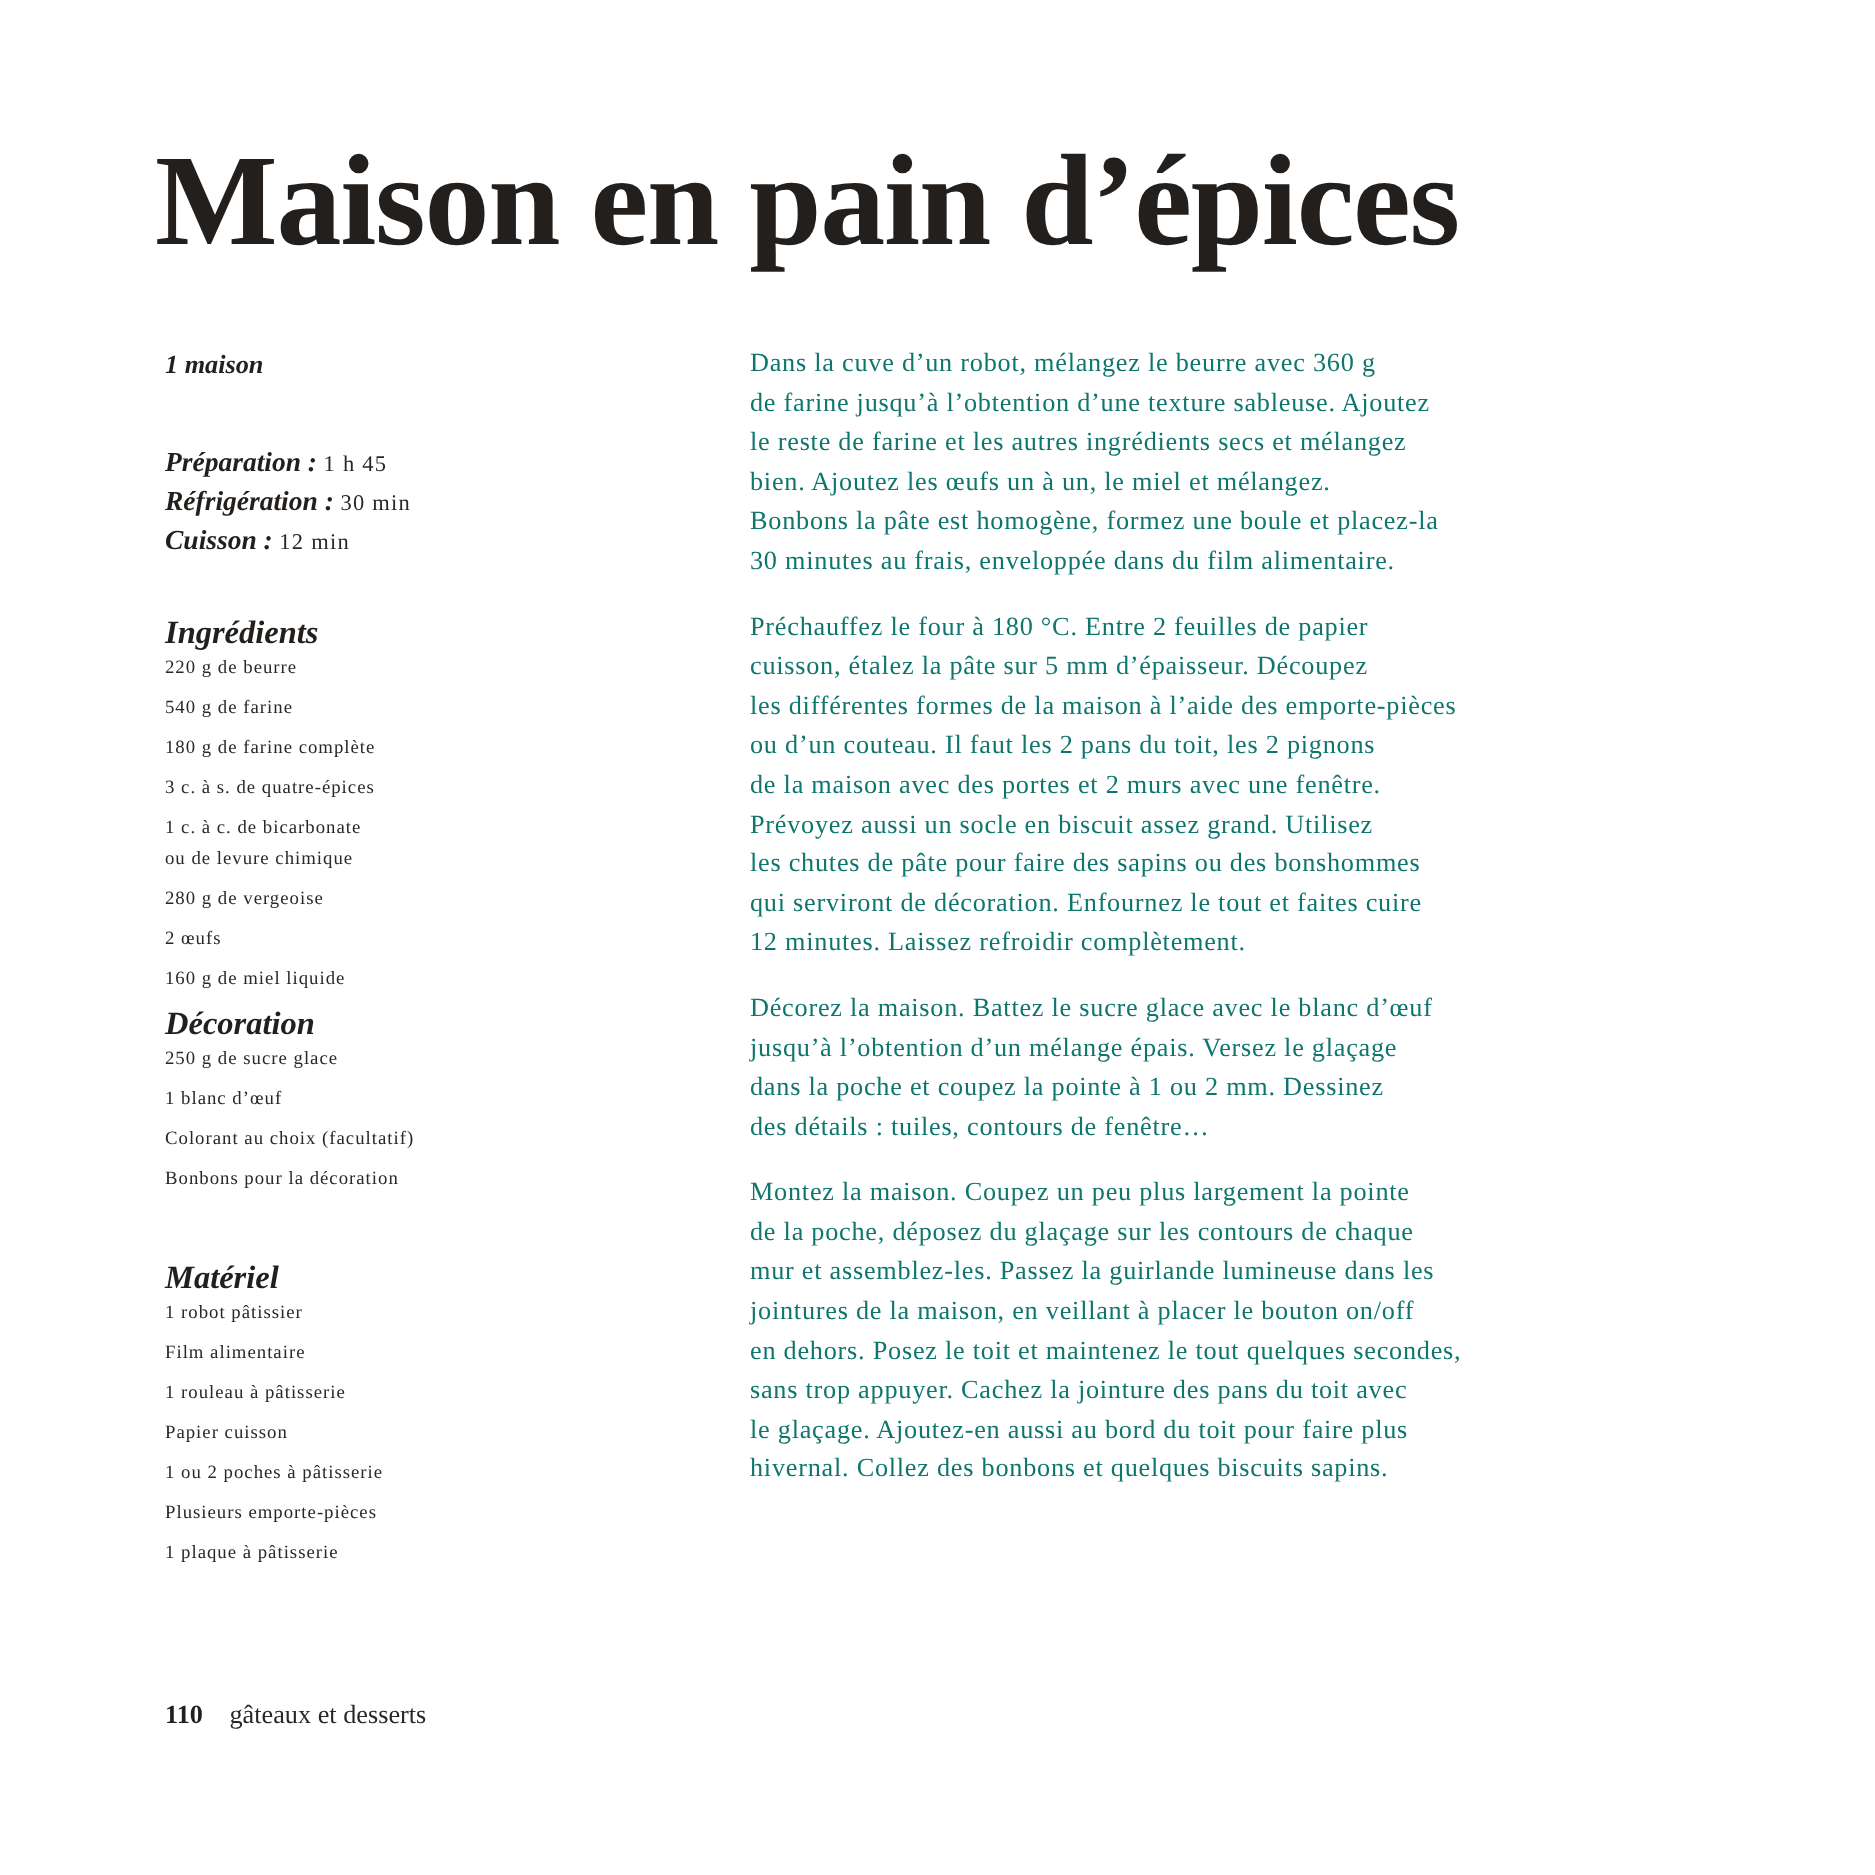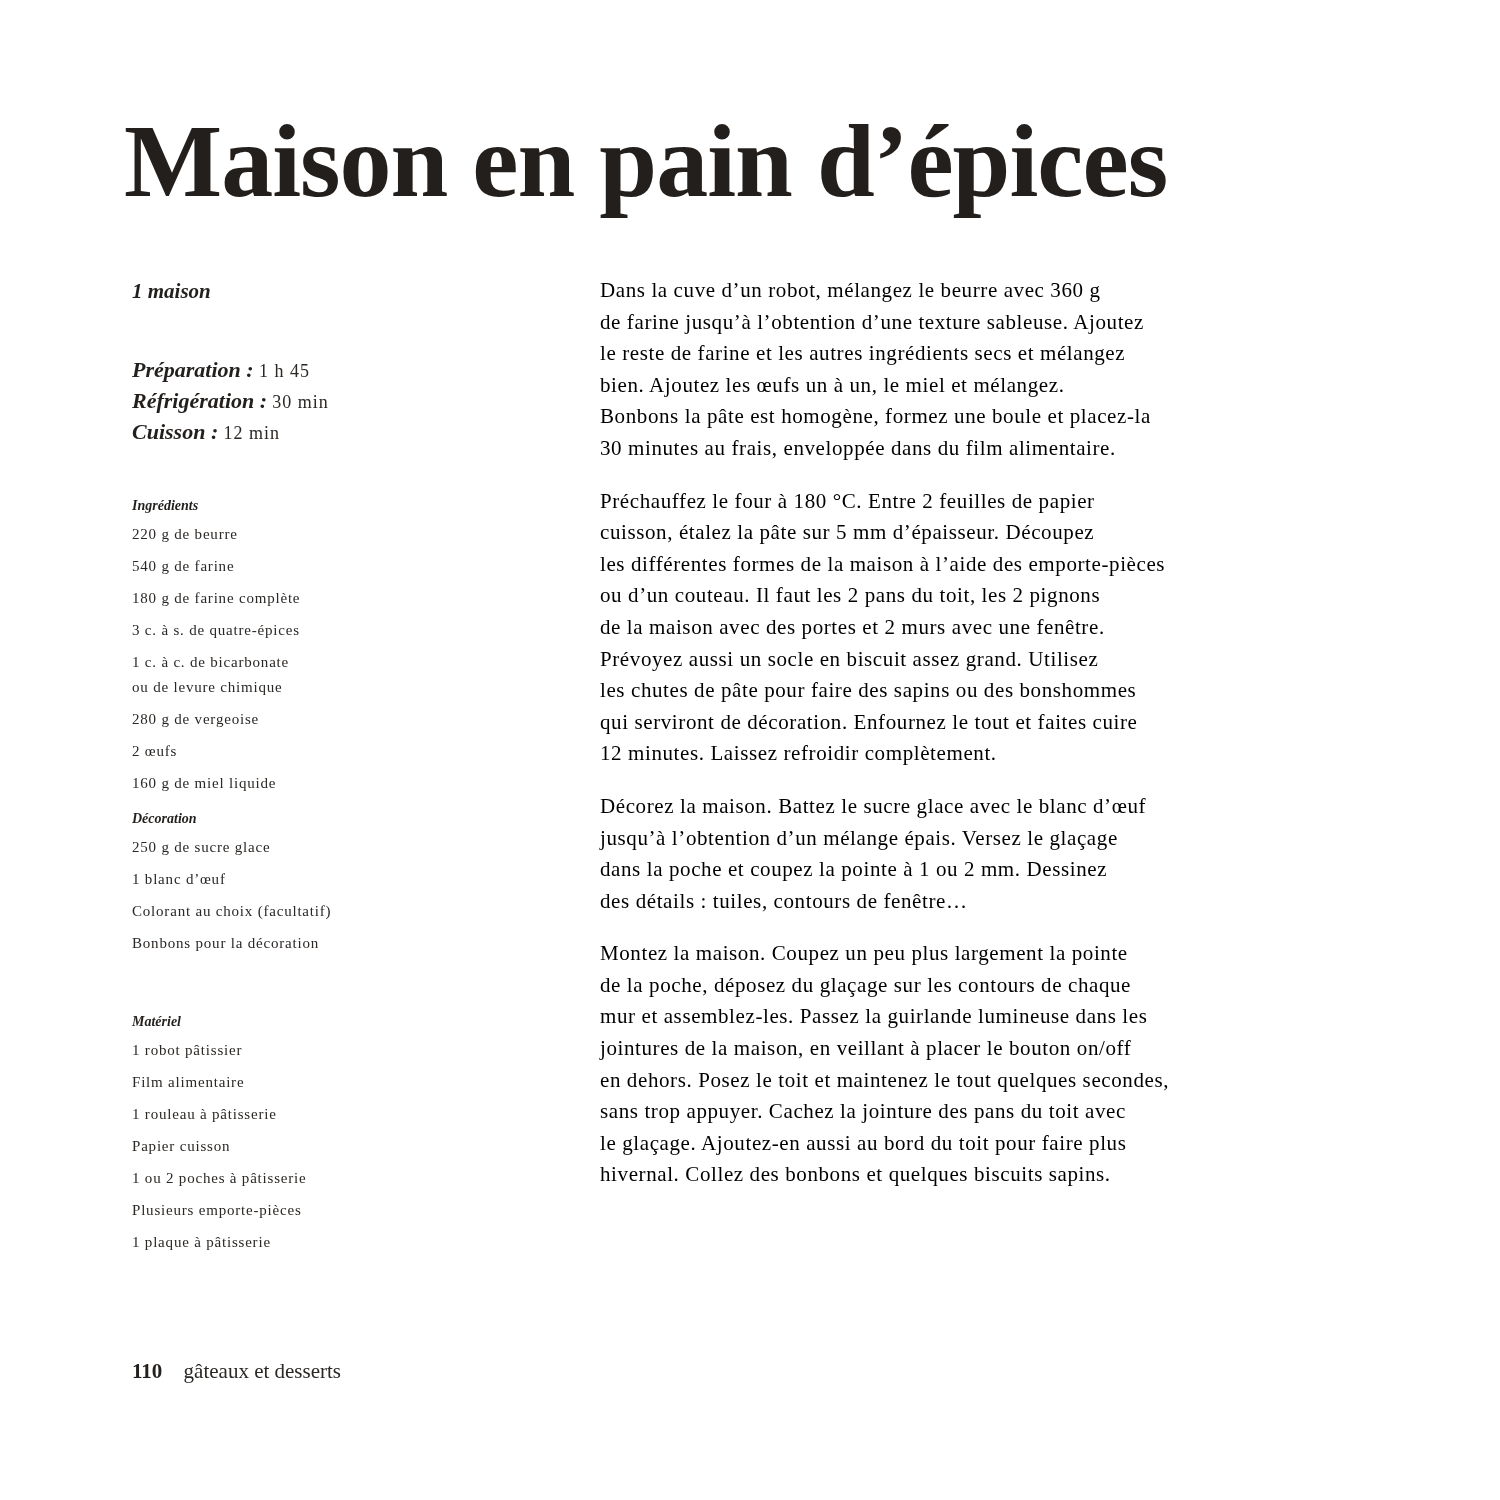--- a/index.html
+++ b/index.html
@@ -57,21 +57,21 @@
       font-size: 22px;
     }
     .time-value {
       font-size: 18px;
       letter-spacing: 1px;
       color: #2b2724;
     }
     .section-heading {
       font-style: italic;
       font-weight: bold;
-      font-size: 14px;
+      font-size: 26px;
       line-height: 32px;
       margin: 0;
     }
     .ing-heading { margin-top: 42px; }
     .deco-heading { margin-top: 2px; }
     .mat-heading { margin-top: 50px; }
     .list {
       list-style: none;
       margin: 0;
       padding: 0;
@@ -88,21 +88,21 @@
       position: absolute;
       left: 600px;
       top: 275px;
       width: 700px;
     }
     .para {
       margin: 0 0 21px 0;
       font-size: 21px;
       line-height: 31.6px;
       letter-spacing: 0.6px;
-      color: #000000;
+      color: #0f766e;
     }
     .para .line {
       display: block;
       white-space: nowrap;
     }
     .footer {
       position: absolute;
       left: 132px;
       top: 1356px;
       font-size: 21px;

